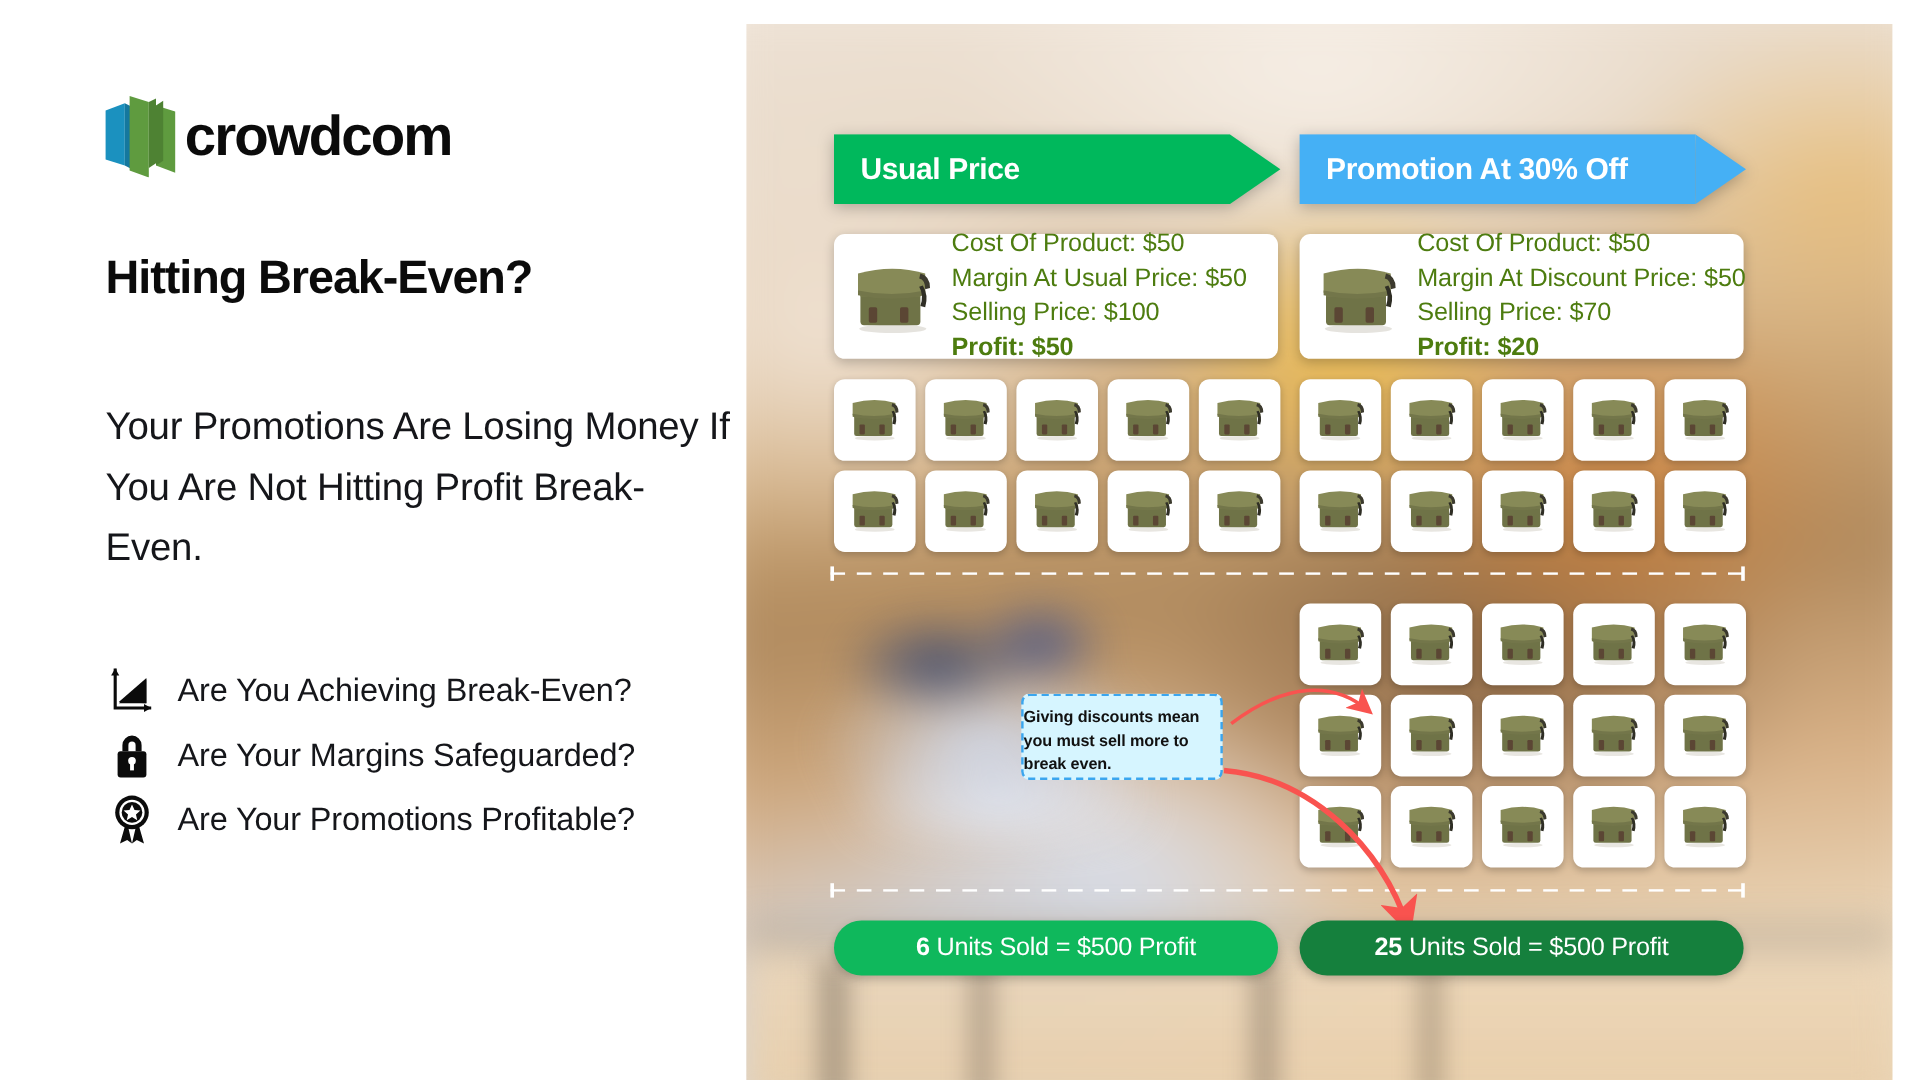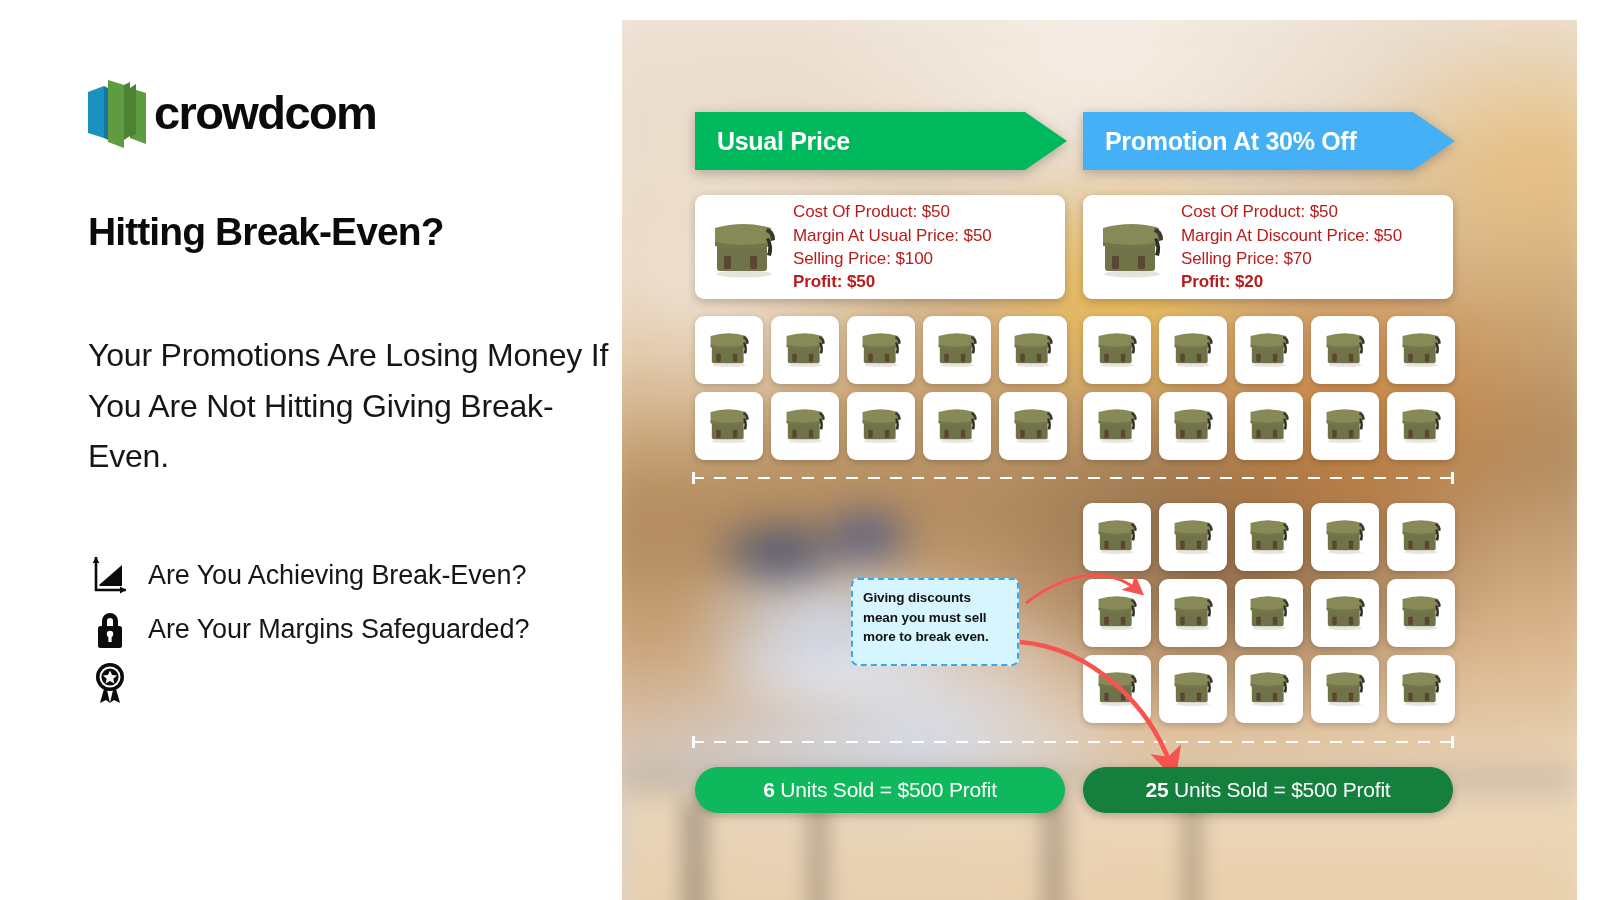--- a/index.html
+++ b/index.html
@@ -77,21 +77,21 @@
   .banner-promo{left:461px;top:92px;filter:drop-shadow(0 3px 6px rgba(0,0,0,.25));}
   .banner-promo .body{width:330px;background:#45b0f5;}
   .banner-promo .tip{border-left:42px solid #45b0f5;}
 
   
   .card{position:absolute;top:175px;width:370px;height:104px;background:#fff;border-radius:9px;
         box-shadow:0 3px 10px rgba(0,0,0,.22);display:flex;align-items:center;box-sizing:border-box;padding:0 10px;}
   .card-left{left:73px;}
   .card-right{left:461px;}
   .card-lines{display:flex;flex-direction:column;justify-content:center;margin-left:10px;}
-  .card-line{font-size:17px;color:#b91c1c;line-height:1.38;letter-spacing:-0.1px;white-space:nowrap;}
+  .card-line{font-size:21px;color:#4d7c0f;line-height:1.38;letter-spacing:-0.1px;white-space:nowrap;}
   .card-line.bold{font-weight:bold;}
 
   
   .bag{position:relative;display:block;}
 
   
   .grid{position:absolute;display:grid;grid-template-columns:repeat(5,68px);gap:8px;}
   .tile{width:68px;height:68px;background:#fff;border-radius:9px;
         box-shadow:0 2px 6px rgba(0,0,0,.20);display:flex;align-items:center;justify-content:center;}
   .grid-usual-top{left:73px;top:296px;}
@@ -100,23 +100,23 @@
 
   
   .rule{position:absolute;left:70px;width:762px;height:2px;
         background-image:linear-gradient(90deg,#fff 0 12px,rgba(255,255,255,0) 12px 22px);
         background-size:22px 2px;}
   .rule-top{top:457px;}
   .rule-bottom{top:721px;}
   .rule-cap{position:absolute;width:3px;height:12px;background:#fff;}
 
   
-  .callout{position:absolute;left:229px;top:558px;width:168px;height:88px;
+  .callout{position:absolute;left:229px;top:558px;width:168px;height:72px;
            background:#d6f5ff;border:2px dashed #3aa6ef;border-radius:7px;
-           box-sizing:border-box;padding:8px 10px;}
+           box-sizing:border-box;padding:8px 0;}
   .callout-text{font-size:13.5px;color:#111;line-height:1.45;font-weight:600;letter-spacing:-0.1px;}
 
   
   .arrows{position:absolute;left:0;top:0;width:955px;height:900px;pointer-events:none;}
 
   
   .result{position:absolute;top:747px;width:370px;height:46px;border-radius:23px;
           display:flex;align-items:center;justify-content:center;
           box-shadow:0 3px 8px rgba(0,0,0,.22);}
   .result-left{left:73px;background:#0fb85c;}
@@ -140,21 +140,21 @@
           <polygon points="38,9 44,6 44,60 38,64" fill="#4e8233"></polygon>
           <polygon points="44,12 60,17 60,68 44,62" fill="#5f9b3f"></polygon>
           <polygon points="44,12 50,8 50,58 44,62" fill="#4e8233"></polygon>
         </svg>
       </div>
       <div class="logo-word">crowdcom</div>
     </div>
 
     <div class="headline">Hitting Break-Even?</div>
 
-    <div class="subhead">Your Promotions Are Losing Money If You Are Not Hitting Giving Break-Even.</div>
+    <div class="subhead">Your Promotions Are Losing Money If You Are Not Hitting Profit Break-Even.</div>
 
     <div class="bullets">
 
       <div class="bullet">
         <span class="bullet-icon">
           <svg width="42" height="44" viewBox="0 0 42 44">
             <path d="M7 4 v33 h30" fill="none" stroke="#0b0b0b" stroke-width="2.6"></path>
             <path d="M7 4 l-3.4 6 h6.8 z" fill="#0b0b0b"></path>
             <path d="M37 37 l-6 -3.4 v6.8 z" fill="#0b0b0b"></path>
             <polygon points="10,33 33,33 33,13" fill="#0b0b0b"></polygon>
@@ -182,20 +182,21 @@
         <span class="bullet-icon">
           <svg width="40" height="48" viewBox="0 0 40 48">
             <path d="M14 30 l-4 14 l6 -3 l4 3 l-3 -13 z" fill="#0b0b0b"></path>
             <path d="M26 30 l4 14 l-6 -3 l-4 3 l3 -13 z" fill="#0b0b0b"></path>
             <circle cx="20" cy="18" r="14" fill="#0b0b0b"></circle>
             <circle cx="20" cy="18" r="10.5" fill="#fff"></circle>
             <circle cx="20" cy="18" r="8.6" fill="#0b0b0b"></circle>
             <polygon points="20,11.4 22.1,16 27,16.4 23.3,19.7 24.4,24.5 20,21.9 15.6,24.5 16.7,19.7 13,16.4 17.9,16" fill="#fff"></polygon>
           </svg>
         </span>
+        <span class="bullet-text">Are Your Promotions Profitable?</span>
       </div>
 
     </div>
   </div>
 
   <div class="right-panel">
 
     <div class="bg-base"></div>
     <div class="bg-shoe"></div>
     <div class="bg-table"></div>

